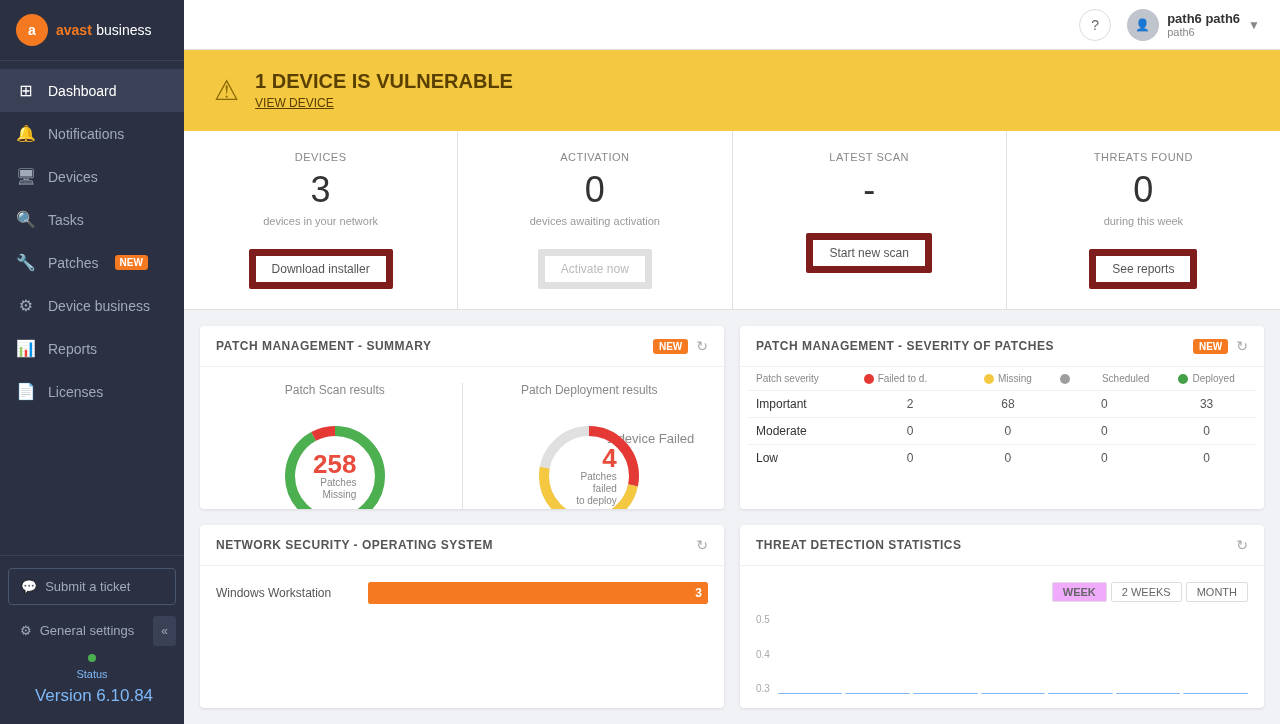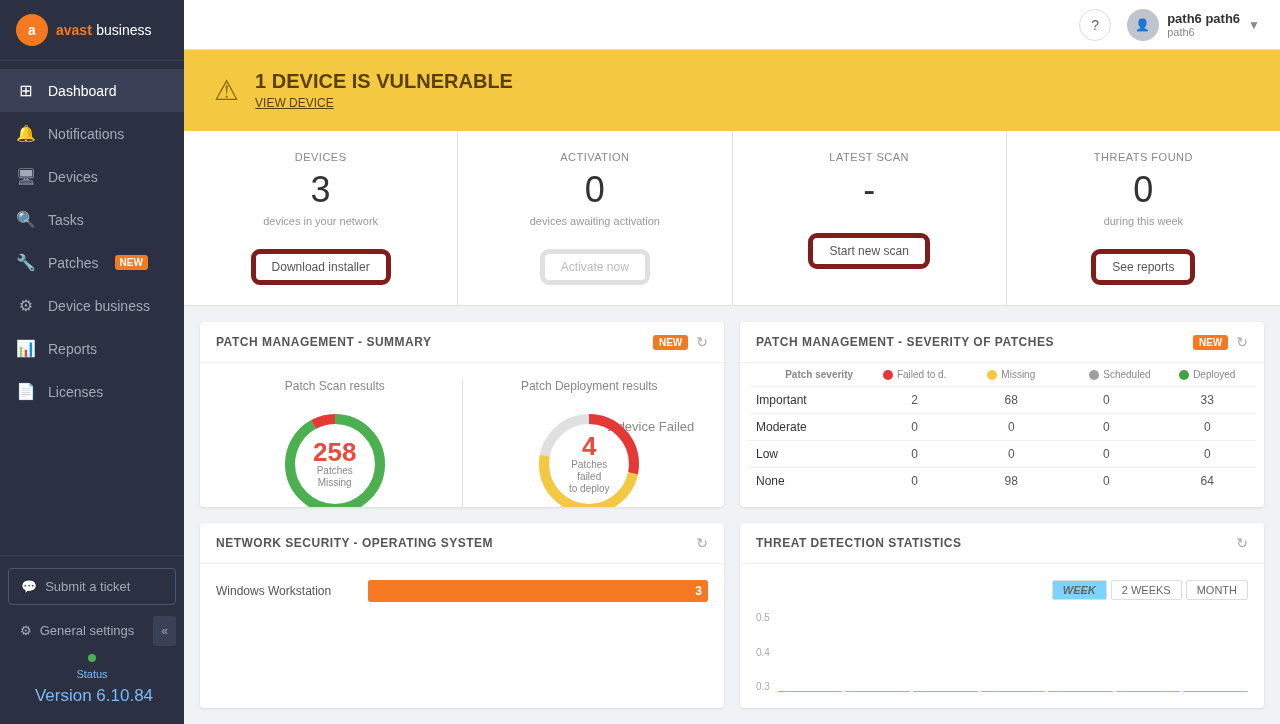--- a/index.html
+++ b/index.html
@@ -168,23 +168,23 @@
       padding: 20px 24px;
       text-align: center;
       border-right: 1px solid #e0e0e0;
     }
     .stat-card:last-child { border-right: none; }
     .stat-label { font-size: 11px; color: #888; text-transform: uppercase; letter-spacing: 0.5px; margin-bottom: 6px; }
     .stat-value { font-size: 36px; font-weight: 300; color: #333; margin-bottom: 4px; }
     .stat-sub { font-size: 11px; color: #999; margin-bottom: 22px; }
     .stat-btn {
       padding: 6px 16px;
-      border: 5px solid #7f1d1d;
+      border: 7px solid #7f1d1d;
       background: #fff;
-      border-radius: 9px;
+      border-radius: 2px;
       font-size: 12px;
       color: #555;
       cursor: pointer;
     }
     .stat-btn.disabled { color: #bbb; border-color: #e0e0e0; cursor: default; }
 
     
     #dashboard-content {
       flex: 1;
       padding: 16px;
@@ -224,45 +224,45 @@
       display: flex;
       padding: 16px;
       gap: 0;
     }
     .patch-scan, .patch-deploy {
       flex: 1;
       display: flex;
       flex-direction: column;
       align-items: center;
     }
-    .patch-section-title { font-size: 12px; color: #888; margin-bottom: 16px; text-align: center; }
+    .patch-section-title { font-size: 12px; color: #888; margin-bottom: 24px; text-align: center; }
     .divider-v { width: 1px; background: #e0e0e0; margin: 0 8px; }
 
     
     .donut-container { position: relative; width: 110px; height: 110px; margin-bottom: 8px; }
     .donut-svg { width: 110px; height: 110px; transform: rotate(-90deg); }
     .donut-center {
       position: absolute;
       top: 50%; left: 50%;
       transform: translate(-50%, -50%);
-      text-align: center;
+      text-align: right;
     }
     .donut-number { font-size: 26px; font-weight: 700; color: #e74c3c; line-height: 1; }
     .donut-label { font-size: 10px; color: #888; line-height: 1.2; }
 
     
     .severity-table { width: 100%; border-collapse: collapse; padding: 0 8px; }
     .severity-table th {
       font-size: 10px;
       color: #888;
       text-align: center;
       padding: 6px 8px;
       font-weight: 500;
     }
-    .severity-table th:first-child { text-align: right; font-weight: bold; }
+    .severity-table th:first-child { text-align: left; }
     .severity-table td {
       font-size: 12px;
       color: #555;
       text-align: center;
       padding: 6px 8px;
       border-top: 1px solid #f0f0f0;
     }
     .severity-table td:first-child { text-align: left; color: #333; }
     .val-red { color: #e53935; font-size: 12px; }
     .val-orange { color: #f5a623; font-size: 12px; }
@@ -288,21 +288,21 @@
     .threat-tabs { display: flex; gap: 4px; justify-content: flex-end; margin-bottom: 12px; }
     .threat-tab {
       padding: 3px 10px;
       font-size: 11px;
       border: 1px solid #ddd;
       background: #fff;
       cursor: pointer;
       border-radius: 2px;
       color: #666;
     }
-    .threat-tab.active { background: #7dd3fc; font-weight: 600; font-style: italic; }
+    .threat-tab.active { background: #f0abfc; font-weight: 600; }
     .chart-labels-y {
       display: flex; flex-direction: column; justify-content: space-between;
       font-size: 10px; color: #aaa; height: 80px; padding-right: 4px;
       text-align: right;
     }
     .chart-bars { display: flex; align-items: flex-end; gap: 3px; flex: 1; height: 80px; }
     .chart-bar-col { display: flex; flex-direction: column; align-items: center; justify-content: flex-end; flex: 1; height: 80px; }
     .chart-bar { width: 100%; background: #7eb8f7; border-radius: 2px 2px 0 0; min-height: 1px; }
 
     .severity-table-wrap { padding: 0 8px 8px; }
@@ -498,33 +498,33 @@
         </div>
       </div>
       <div class="severity-table-wrap">
         <table class="severity-table">
           <thead>
             <tr>
               <th>
                 <span>Patch severity</span>
               </th>
               <th>
-                <div style="display:flex;align-items:center;gap:4px;justify-content:center;">
+                <div style="display:flex;align-items:center;gap:4px;">
                   <div class="legend-dot" style="background:#e53935;"></div>
                   <span>Failed to d.</span>
                 </div>
               </th>
               <th>
                 <div style="display:flex;align-items:center;gap:4px;justify-content:center;">
                   <div class="legend-dot" style="background:#f5c842;"></div>
                   <span>Missing</span>
                 </div>
               </th>
               <th>
-                <div style="display:flex;align-items:center;gap:4px;justify-content:flex-end;">
+                <div style="display:flex;align-items:center;gap:4px;justify-content:space-between;">
                   <div class="legend-dot" style="background:#9e9e9e;"></div>
                   <span>Scheduled</span>
                 </div>
               </th>
               <th>
                 <div style="display:flex;align-items:center;gap:4px;justify-content:center;">
                   <div class="legend-dot" style="background:#43a047;"></div>
                   <span>Deployed</span>
                 </div>
               </th>
@@ -545,27 +545,20 @@
               <td class="val-gray">0</td>
               <td class="val-green">0</td>
             </tr>
             <tr>
               <td>Low</td>
               <td class="val-red">0</td>
               <td class="val-orange">0</td>
               <td class="val-gray">0</td>
               <td class="val-green">0</td>
             </tr>
-            <tr>
-              <td>None</td>
-              <td class="val-red">0</td>
-              <td class="val-orange">98</td>
-              <td class="val-gray">0</td>
-              <td class="val-green">64</td>
-            </tr>
           </tbody>
         </table>
       </div>
     </div>
 
     <div class="panel">
       <div class="panel-header">
         <span class="panel-title">NETWORK SECURITY - OPERATING SYSTEM</span>
         <span class="refresh-icon">↻</span>
       </div>

